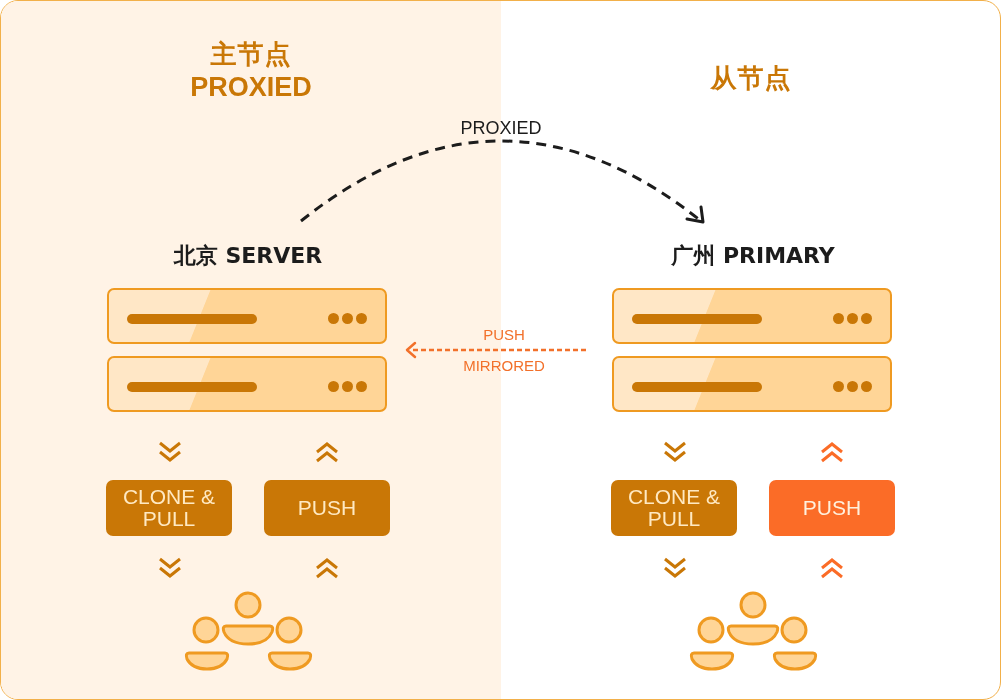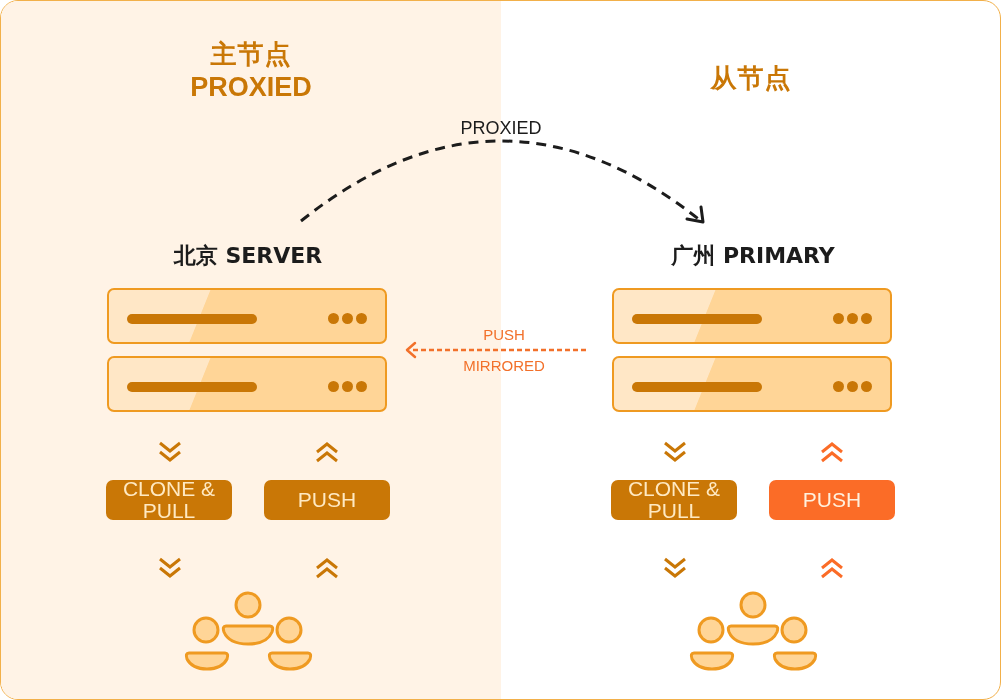--- a/index.html
+++ b/index.html
@@ -8,21 +8,21 @@
     .left-bg { position:absolute; left:0; top:0; width:500px; height:698px; background:#fff3e6; }
     .title { position:absolute; text-align:center; color:#c97706; font-weight:bold; }
     .title .zh { font-size:26px; line-height:32px; letter-spacing:1px; font-family:"DejaVu Sans", sans-serif; }
     .title .en { font-size:27px; line-height:34px; }
     .server-label { position:absolute; width:260px; text-align:center; font-size:22px; font-weight:bold; color:#1c1c1c; font-family:"DejaVu Sans", sans-serif; }
     .server-unit { position:absolute; width:280px; height:56px; box-sizing:border-box; border:2.5px solid #ef9a21; border-radius:7px;
       background:linear-gradient(112deg, #ffe7c6 0%, #ffe7c6 34%, #ffd597 34.3%, #ffd597 100%); }
     .server-unit .bar { position:absolute; left:18px; top:24px; width:130px; height:10px; border-radius:5px; background:#c97706; }
     .server-unit .dots { position:absolute; right:18px; top:23px; display:flex; gap:3px; }
     .server-unit .dot { width:11px; height:11px; border-radius:50%; background:#c97706; }
-    .btn { position:absolute; width:126px; height:40px; box-sizing:border-box; border-radius:7px; color:#ffe9c2; font-size:21px; line-height:22px;
+    .btn { position:absolute; width:126px; height:56px; box-sizing:border-box; border-radius:7px; color:#ffe9c2; font-size:21px; line-height:22px;
       display:flex; align-items:center; justify-content:center; text-align:center; background:#c97706; }
     .btn.push-accent { background:#fb6c27; color:#fff0dd; }
     .chev { position:absolute; width:26px; height:24px; }
     .people { position:absolute; width:130px; height:82px; }
     svg.overlay { position:absolute; left:0; top:0; }
     .mirror-label { position:absolute; left:400px; top:117px; width:200px; text-align:center; font-size:18px; color:#1c1c1c; }
     .proxy-label { position:absolute; width:120px; text-align:center; font-size:15px; color:#f2702a; }
   </style>
 </head>
 <body>

